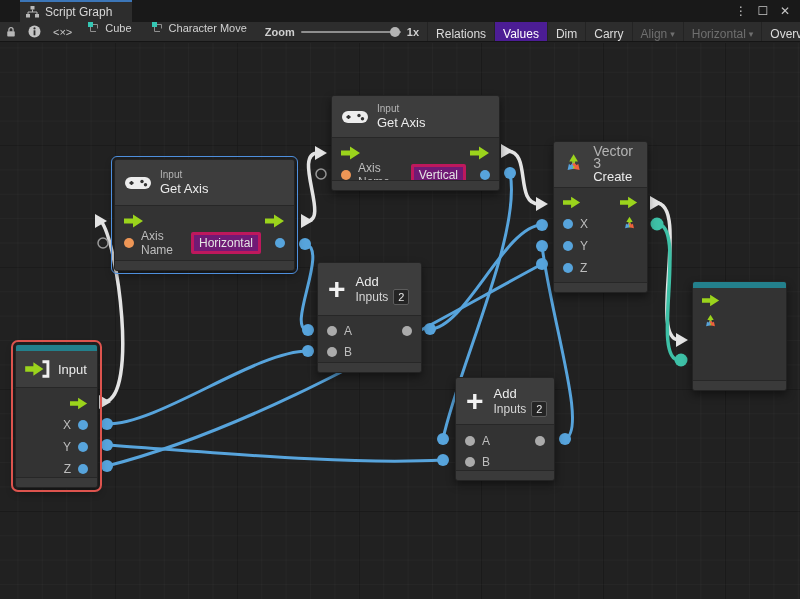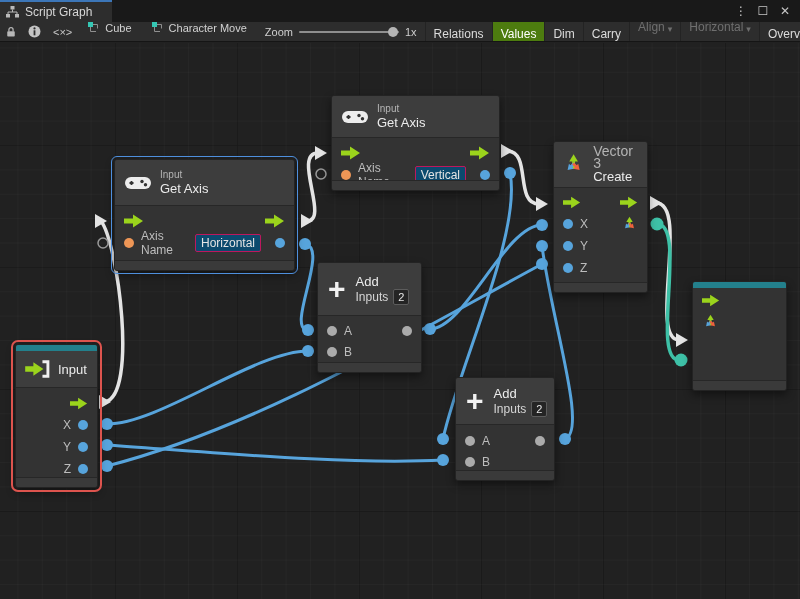--- a/index.html
+++ b/index.html
@@ -4,39 +4,39 @@
 <style>
   * { box-sizing: border-box; margin: 0; padding: 0; }
   html,body { width:800px; height:599px; overflow:hidden; background:#111;
     font-family:"Liberation Sans","DejaVu Sans",sans-serif; }
   .window { position:relative; width:800px; height:599px; background:#212121; }
 
   
   .tabbar { position:absolute; top:0; left:0; right:0; height:22px; background:#191919;
     display:flex; align-items:stretch; }
   .tab { position:relative; display:flex; align-items:center; gap:6px; width:112px;
-    background:#2d2d2d; padding:0 8px 0 6px; border-top:2px solid #3c76b8; }
+    background:#2d2d2d; padding:0 8px 0 6px; border-top:2px solid #3c76b8;margin-left:20px; }
   .tab-title { font-size:12px; color:#d8d8d8; white-space:nowrap; }
   .wincontrols { margin-left:auto; display:flex; align-items:center; gap:4px; padding-right:6px; }
   .winbtn { color:#c5c5c5; font-size:12px; width:18px; text-align:center; cursor:default; }
 
   
   .toolbar { position:absolute; top:22px; left:0; right:0; height:20px; background:#2d2d2d;
     border-bottom:1px solid #151515; display:flex; align-items:stretch; color:#cfcfcf;
     font-size:11px; overflow:hidden; white-space:nowrap; }
   .tcell { display:flex; align-items:center; justify-content:center; padding:0 6px; }
   .tsep { width:1px; background:#232323; margin:0; }
   .crumb { display:flex; align-items:flex-start; gap:5px; padding:0 10px; color:#d2d2d2; font-size:11px; }
-  .zoomgrp { display:flex; align-items:center; gap:6px; padding:0 8px; }
+  .zoomgrp { display:flex; align-items:center; gap:6px; padding:0 8px;font-weight:bold; }
   .slider { position:relative; width:100px; height:2px; background:#8f8f8f; border-radius:1px; }
   .knob { position:absolute; top:-4px; width:10px; height:10px; border-radius:50%; background:#b4b4b4; }
   .tbtn { display:flex; align-items:center; gap:3px; padding:12px 8px; color:#dcdcdc;
     border-left:1px solid #232323; font-size:12px; }
-  .tbtn.active { background:#4d7c0f; color:#fff; }
-  .tbtn.disabled { color:#6f6f6f;align-items:flex-end; }
+  .tbtn.active { background:#4c1d95; color:#fff; }
+  .tbtn.disabled { color:#6f6f6f; }
   .caret { font-size:9px; }
 
   
   .canvas { position:absolute; top:43px; left:0; width:800px; height:556px; background:#212121;
     background-image:
       linear-gradient(to right, rgba(255,255,255,0.022) 1px, transparent 1px),
       linear-gradient(to bottom, rgba(255,255,255,0.022) 1px, transparent 1px),
       linear-gradient(to right, rgba(0,0,0,0.32) 1px, transparent 1px),
       linear-gradient(to bottom, rgba(0,0,0,0.32) 1px, transparent 1px);
     background-size: 24.4px 24.4px, 24.4px 24.4px, 122px 122px, 122px 122px;
@@ -56,21 +56,21 @@
   .nname { font-size:13px; color:#ececec; line-height:15px; }
   .nfoot { position:absolute; bottom:0; left:0; right:0; height:10px; background:#3a3a3a;
     border-top:1px solid #272727; border-radius:0 0 2px 2px; }
   .nrow { display:flex; align-items:center; gap:7px; padding:0 9px; }
   .nrow.between { justify-content:space-between; }
   .nrow.toright { justify-content:flex-end; }
   .plabel { font-size:12px; color:#bdbdbd; }
   .dot { width:10px; height:10px; border-radius:50%; flex:0 0 auto; }
   .dot.blue { background:#57a4dc; } .dot.orange { background:#ee9656; }
   .dot.gray { background:#ababab; } 
-  .valuebox { background:#0c4a6e; border:1px solid #be185d; border-radius:2px;
+  .valuebox { background:#701a75; border:3px solid #be185d; border-radius:2px;
     padding:0 5px; font-size:12px; line-height:16px; color:#e4e4e4; }
   .countbox { background:#242424; border:1px solid #5c5c5c; border-radius:2px;
     padding:0 4px; font-size:11px; line-height:14px; color:#e4e4e4; }
   .addplus { font-size:30px; color:#f2f2f2; font-weight:bold; line-height:26px; }
   .hcol { display:flex; flex-direction:column; justify-content:center; }
   .inputs-line { display:flex; align-items:center; gap:5px; font-size:12px; color:#d6d6d6; }
   .spacer { flex:1; }
   svg { display:block; }
 </style>
 </head>

